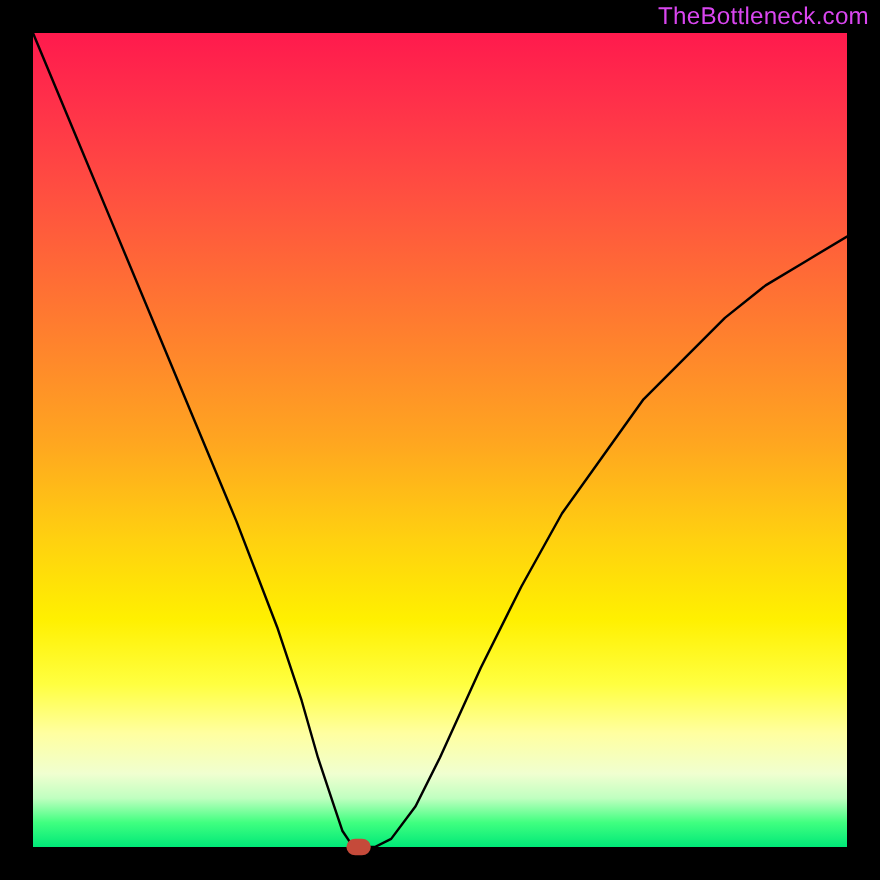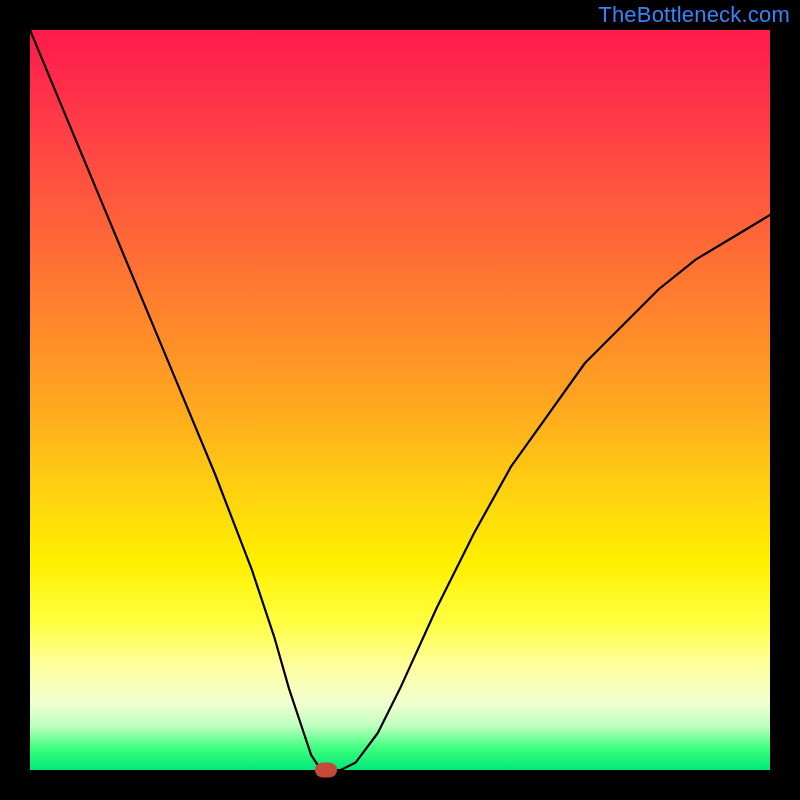--- a/index.html
+++ b/index.html
@@ -40,21 +40,21 @@
       #00e878 100%
     );
   }
   .watermark {
     position: absolute;
     top: 2px;
     right: 10px;
     font-family: Arial, Helvetica, sans-serif;
     font-size: 22px;
     font-weight: 500;
-    color: #3b82f6;
+    color: #d946ef;
     letter-spacing: 0.2px;
   }
   svg.curve {
     position: absolute;
     left: 0;
     top: 0;
     width: 740px;
     height: 740px;
   }
   .marker {

